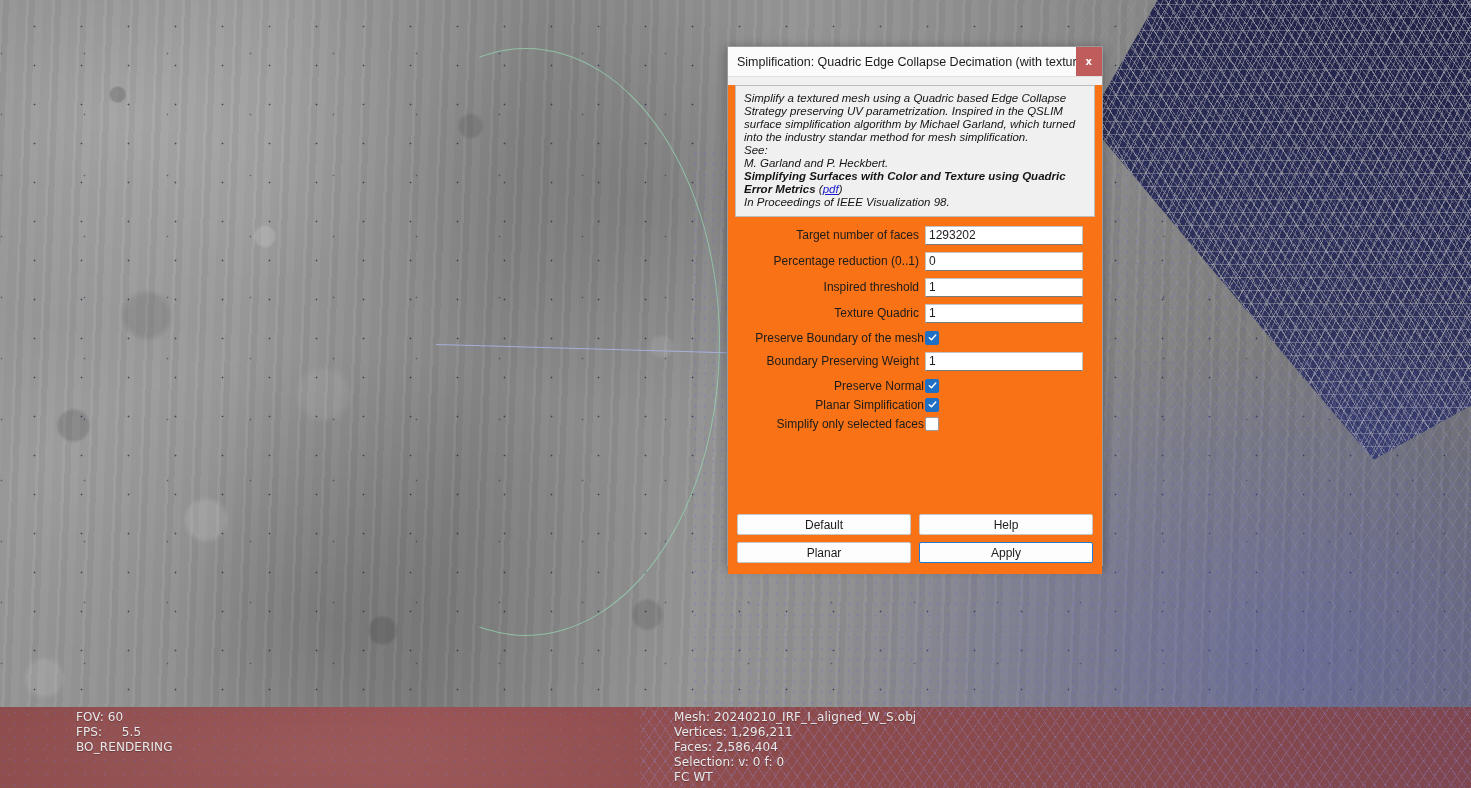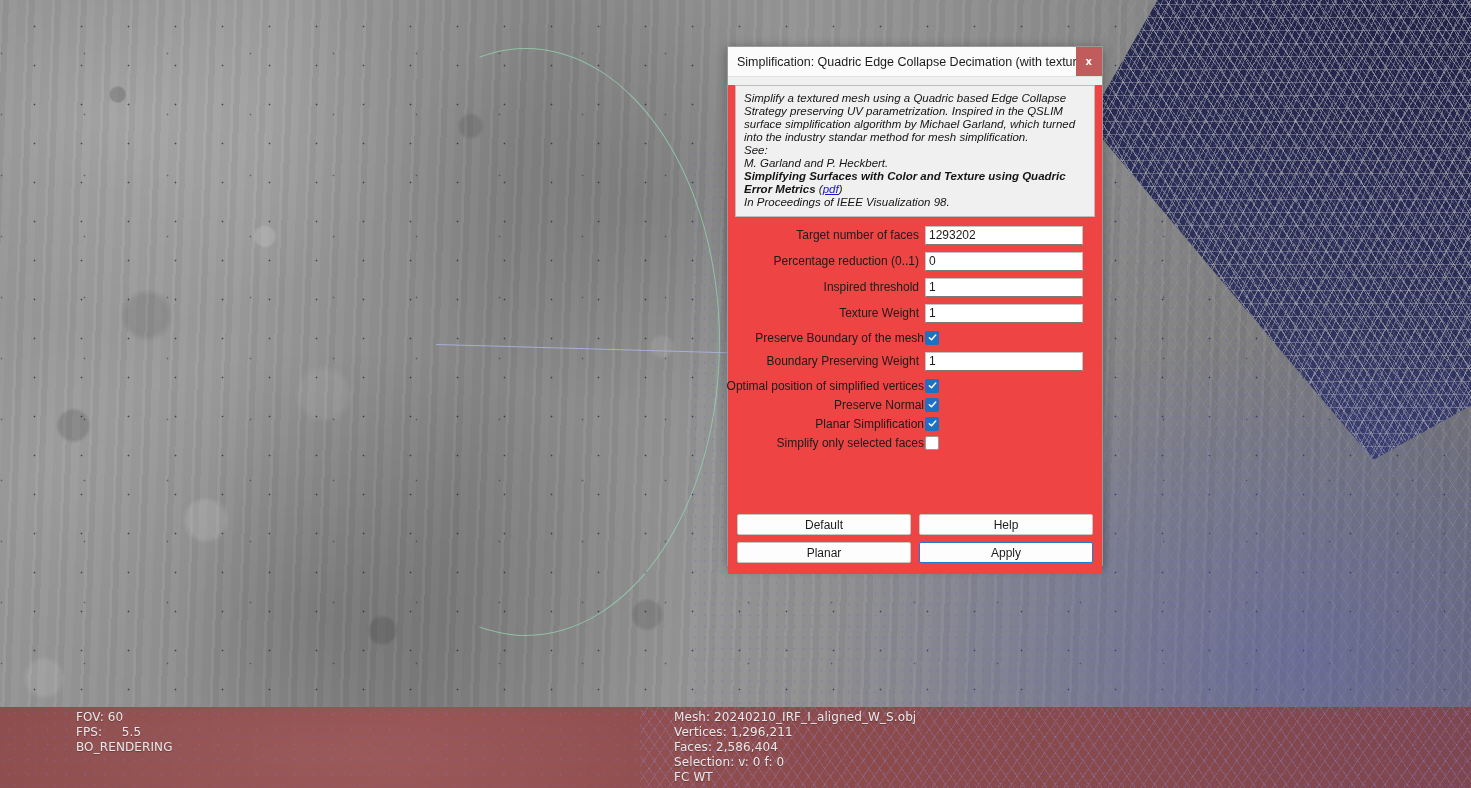--- a/index.html
+++ b/index.html
@@ -258,21 +258,21 @@
     align-items: center;
     justify-content: center;
     padding: 0;
     margin: 0;
     line-height: 1;
   }
 
   .dlg-body {
     position: relative;
     height: calc(100% - 29px);
-    background: #ef4444;
+    background: #f97316;
   }
 
   .desc-panel {
     margin: 8px 7px 0 7px;
     background: #f0f0f0;
     border: 1px solid #bdbdbd;
     padding: 6px 8px 8px 8px;
     height: 132px;
     box-sizing: border-box;
     overflow: hidden;
@@ -460,46 +460,38 @@
           <span class="lbl">Percentage reduction (0..1)</span>
           <input class="field" type="text" value="0" style="">
         </div>
 
         <div class="row">
           <span class="lbl">Inspired threshold</span>
           <input class="field" type="text" value="1" style="">
         </div>
 
         <div class="row">
-          <span class="lbl">Texture Weight</span>
+          <span class="lbl">Texture Quadric</span>
           <input class="field" type="text" value="1" style="">
         </div>
 
         <div class="row check">
           <span class="lbl">Preserve Boundary of the mesh</span>
           <span class="cbox on">
             <svg class="tick" viewBox="0 0 10 10">
               <path d="M1.4 5.2 L3.9 7.6 L8.6 2.3" fill="none" stroke="#ffffff" stroke-width="1.6" stroke-linecap="round" stroke-linejoin="round"></path>
             </svg>
           </span>
         </div>
 
         <div class="row" style="margin-top:3px">
           <span class="lbl">Boundary Preserving Weight</span>
           <input class="field" type="text" value="1" style="">
         </div>
 
-        <div class="row check">
-          <span class="lbl">Optimal position of simplified vertices</span>
-          <span class="cbox on">
-            <svg class="tick" viewBox="0 0 10 10">
-              <path d="M1.4 5.2 L3.9 7.6 L8.6 2.3" fill="none" stroke="#ffffff" stroke-width="1.6" stroke-linecap="round" stroke-linejoin="round"></path>
-            </svg>
-          </span>
-        </div>
 
         <div class="row check">
           <span class="lbl">Preserve Normal</span>
           <span class="cbox on">
             <svg class="tick" viewBox="0 0 10 10">
               <path d="M1.4 5.2 L3.9 7.6 L8.6 2.3" fill="none" stroke="#ffffff" stroke-width="1.6" stroke-linecap="round" stroke-linejoin="round"></path>
             </svg>
           </span>
         </div>
 

